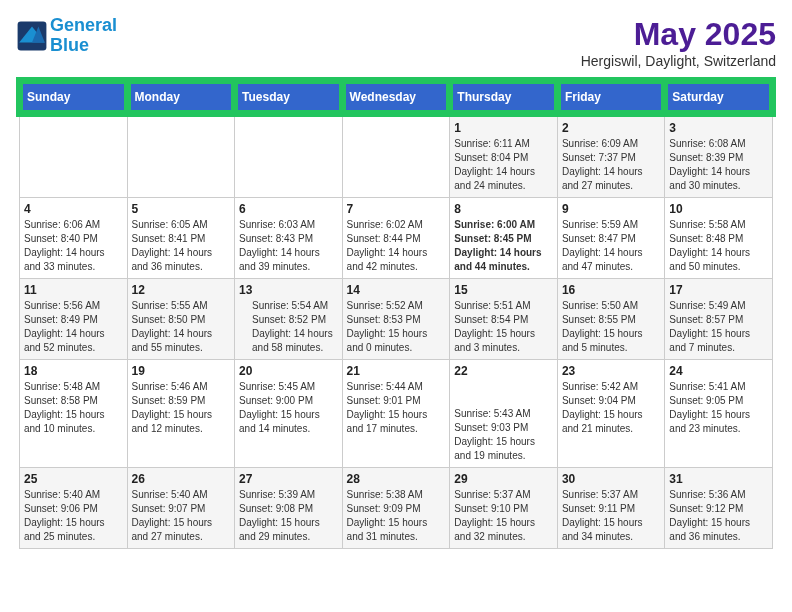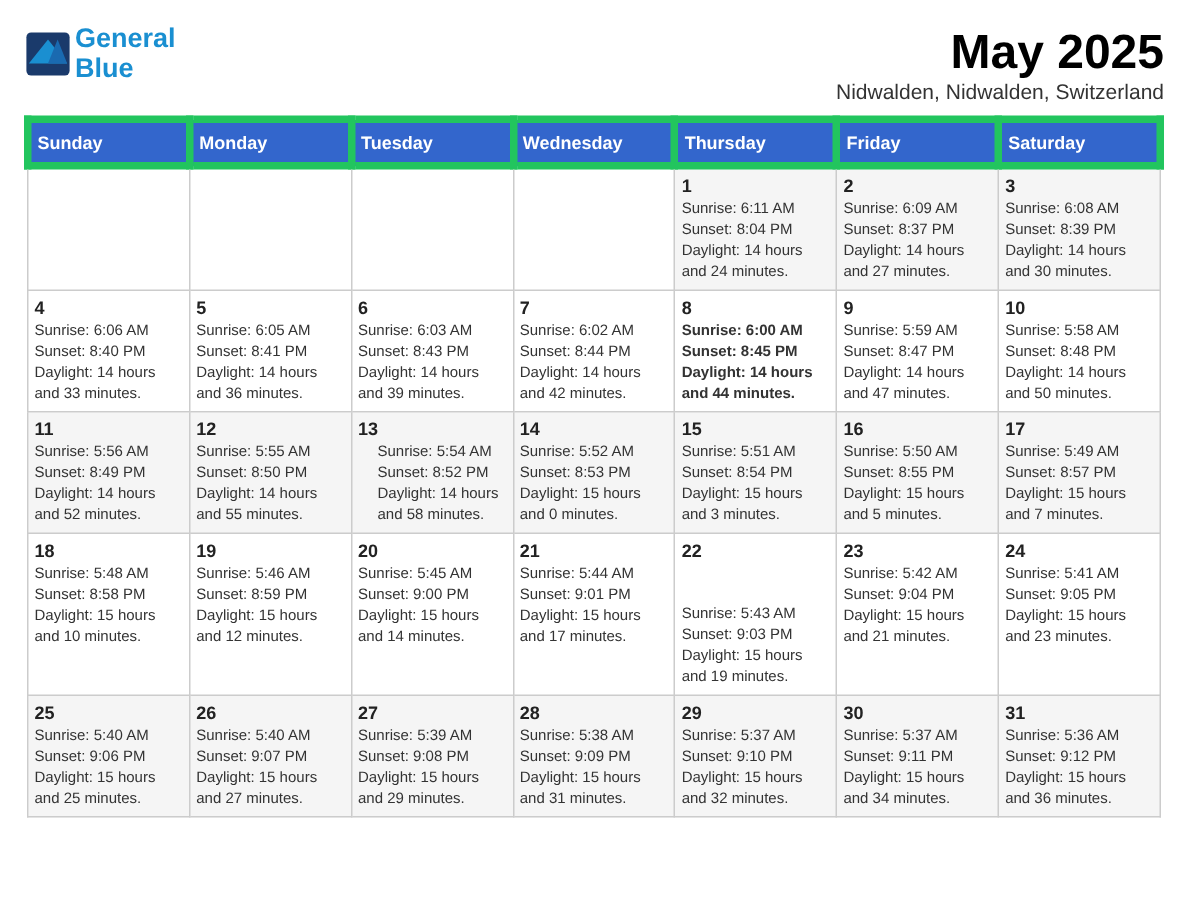--- a/index.html
+++ b/index.html
@@ -33,39 +33,39 @@
       width: 32px;
       height: 32px;
       margin-right: 2px;
     }
     .title-block {
       text-align: right;
     }
     .month-title {
       font-size: 32px;
       font-weight: bold;
-      color: #000000;
+      color: #4c1d95;
     }
     .subtitle {
       font-size: 14px;
       color: #333;
     }
     table {
       width: 100%;
       border-collapse: collapse;
       font-size: 11px;
     }
     thead tr th {
       background: #3366cc;
       color: #fff;
       padding: 6px 4px;
       text-align: left;
       font-size: 12px;
       font-weight: bold;
-      border: 5px solid #22c55e;
+      border: 7px solid #22c55e;
     }
     tbody tr td {
       border: 1px solid #ccc;
       vertical-align: top;
       padding: 4px 4px;
       height: 80px;
       width: 108px;
       background: #fff;
     }
     tbody tr:nth-child(odd) td {
@@ -97,21 +97,21 @@
       <polygon points="20,8 36,28 4,28" fill="#1a8fd1"></polygon>
       <polygon points="28,8 36,28 20,28" fill="#1a6ab0"></polygon>
     </svg>
     <div class="logo-text">
       <div><span>General</span></div>
       <div><span style="color:#1a8fd1">Blue</span></div>
     </div>
   </div>
   <div class="title-block">
     <div class="month-title">May 2025</div>
-    <div class="subtitle">Nidwalden, Nidwalden, Switzerland</div>
+    <div class="subtitle">Hergiswil, Daylight, Switzerland</div>
   </div>
 </div>
 
 <table>
   <thead>
     <tr>
     <th>Sunday</th>
         <th>Monday</th>
         <th>Tuesday</th>
         <th>Wednesday</th>
@@ -129,21 +129,21 @@
         <td>
           <span class="day-num">1</span>
           <div class="day-info" style="white-space: pre-line;">Sunrise: 6:11 AM
 Sunset: 8:04 PM
 Daylight: 14 hours
 and 24 minutes.</div>
         </td>
         <td>
           <span class="day-num">2</span>
           <div class="day-info" style="white-space: pre-line;">Sunrise: 6:09 AM
-Sunset: 8:37 PM
+Sunset: 7:37 PM
 Daylight: 14 hours
 and 27 minutes.</div>
         </td>
         <td>
           <span class="day-num">3</span>
           <div class="day-info" style="white-space: pre-line;">Sunrise: 6:08 AM
 Sunset: 8:39 PM
 Daylight: 14 hours
 and 30 minutes.</div>
         </td>

